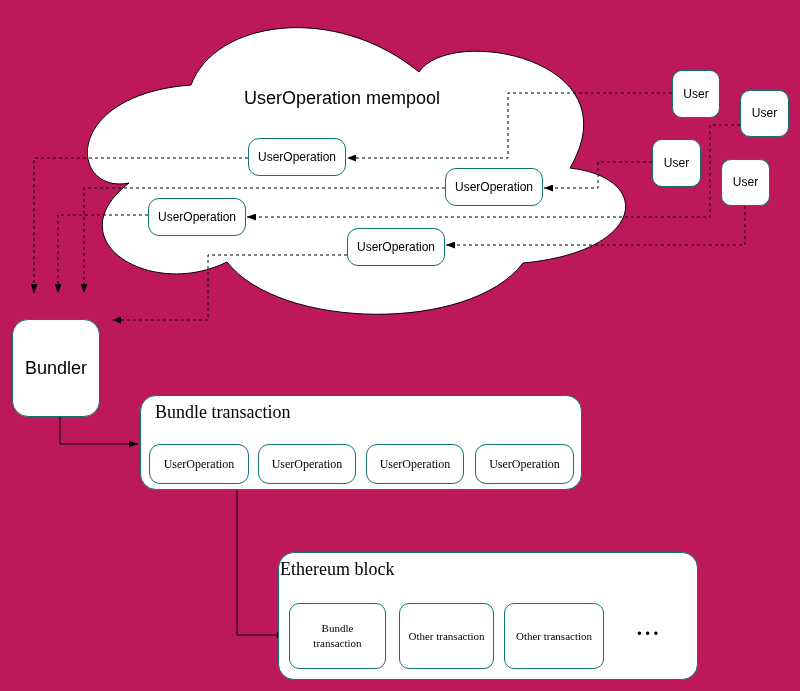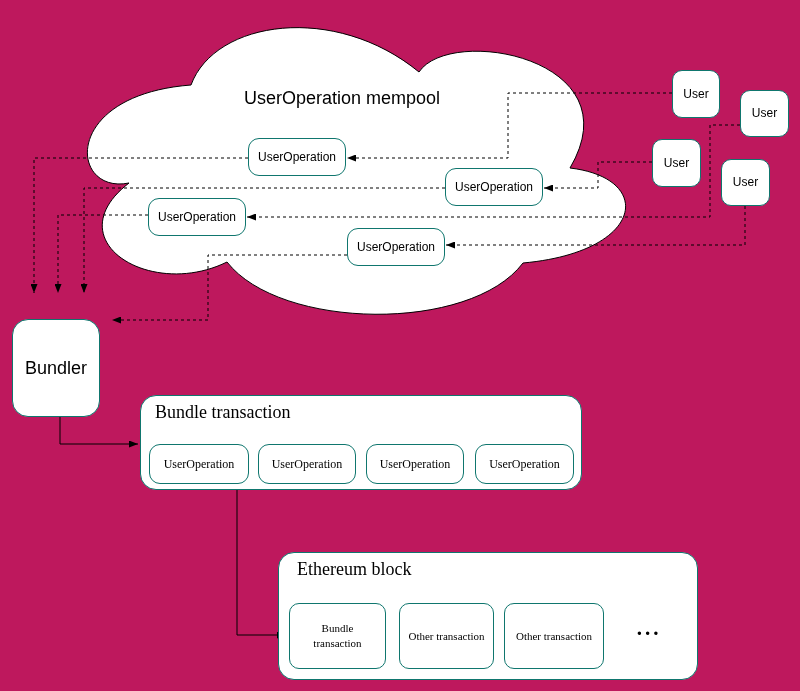--- a/index.html
+++ b/index.html
@@ -97,20 +97,20 @@
 
   <div class="node container" style="left:140px; top:395px; width:442px; height:95px;">
     <div class="container-title" style="left:14px; top:9px;">Bundle transaction</div>
     <div class="node op" style="left:8px; top:48px; width:100px; height:40px;">UserOperation</div>
     <div class="node op" style="left:117px; top:48px; width:98px; height:40px;">UserOperation</div>
     <div class="node op" style="left:225px; top:48px; width:98px; height:40px;">UserOperation</div>
     <div class="node op" style="left:334px; top:48px; width:99px; height:40px;">UserOperation</div>
   </div>
 
   <div class="node container" style="left:278px; top:552px; width:420px; height:128px;">
-    <div class="container-title" style="left:18px; top:9px;">Ethereum block</div>
+    <div class="container-title" style="left:1px; top:9px;">Ethereum block</div>
     <div class="node ethtx" style="left:10px; top:50px; width:97px; height:66px;">Bundle transaction</div>
     <div class="node ethtx" style="left:120px; top:50px; width:95px; height:66px;">Other transaction</div>
     <div class="node ethtx" style="left:225px; top:50px; width:100px; height:66px;">Other transaction</div>
     <div class="ellipsis" style="left:330px; top:55px; width:80px; height:40px;">...</div>
   </div>
 
 </div>
 
 </body></html>

